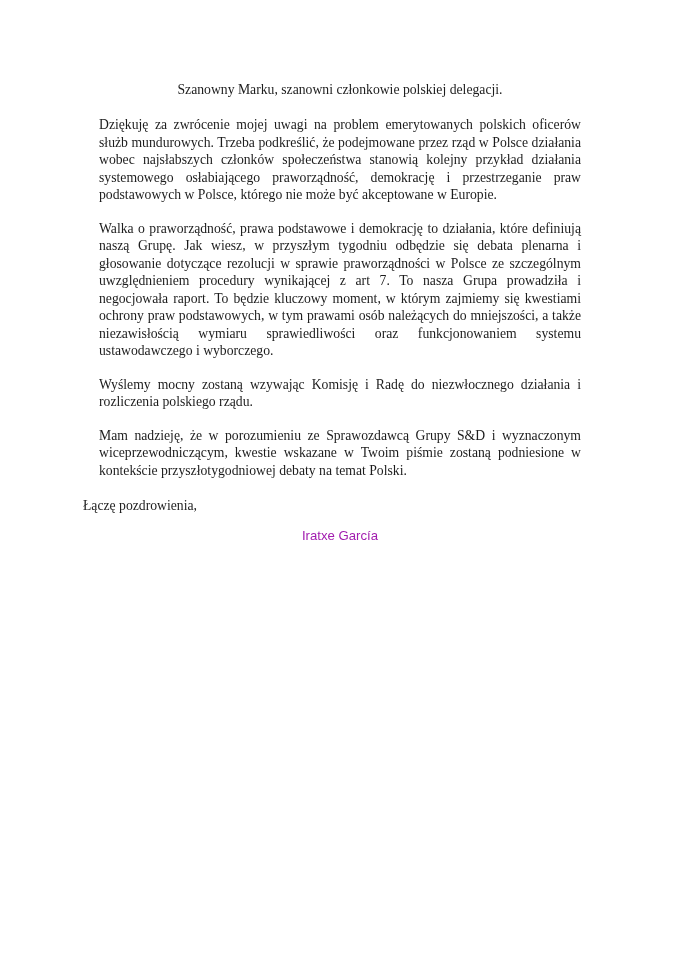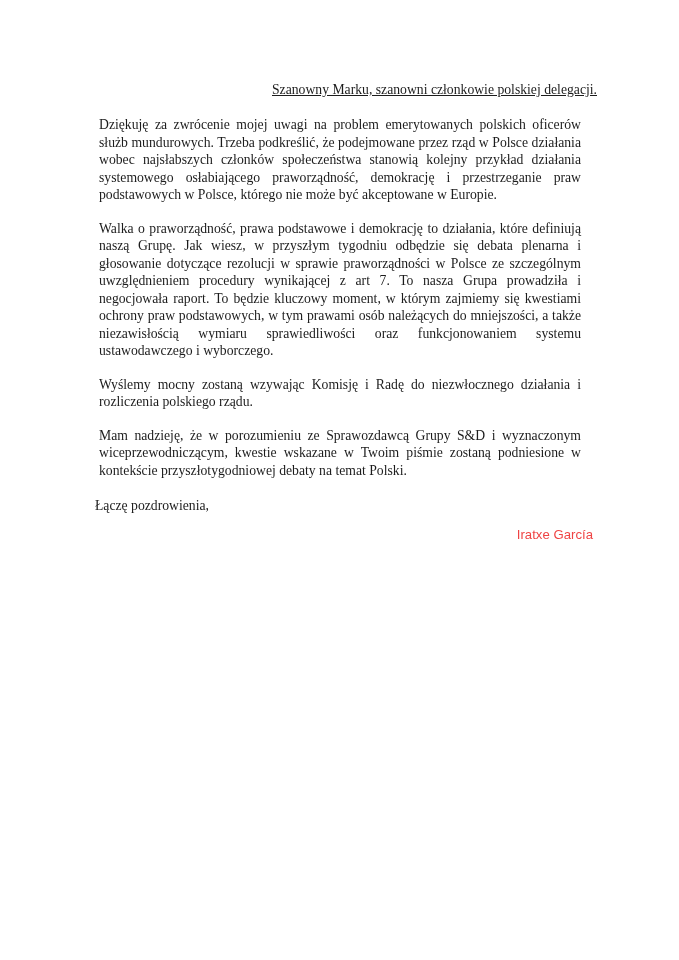--- a/index.html
+++ b/index.html
@@ -20,42 +20,41 @@
     top: 81px;
     left: 83px;
     width: 514px;
     color: #1c1c1c;
     font-family: "Liberation Serif", "DejaVu Serif", serif;
     font-size: 13.7px;
     line-height: 17.5px;
   }
   .greeting {
     margin: 0 0 17.5px 0;
-    text-align: right;
-    text-decoration: underline;
+    text-align: center;
   }
   .body-paragraph {
     margin: 16px;
     text-align: justify;
     text-justify: inter-word;
   }
   .closing-block {
     margin-top: 17.5px;
   }
   .closing-line {
-    margin: 12px;
+    margin: 0;
     text-align: left;
   }
   .signature-name {
-    margin: 4px;
-    text-align: right;
+    margin: 13px;
+    text-align: center;
     font-family: "Liberation Sans", "DejaVu Sans", sans-serif;
     font-size: 13.2px;
     line-height: 17.5px;
-    color: #ef4444;
+    color: #a21caf;
   }
 </style>
 </head>
 <body>
 
 <div class="page">
   <div class="letter">
 
     <p class="greeting">Szanowny Marku, szanowni członkowie polskiej delegacji.</p>
 

